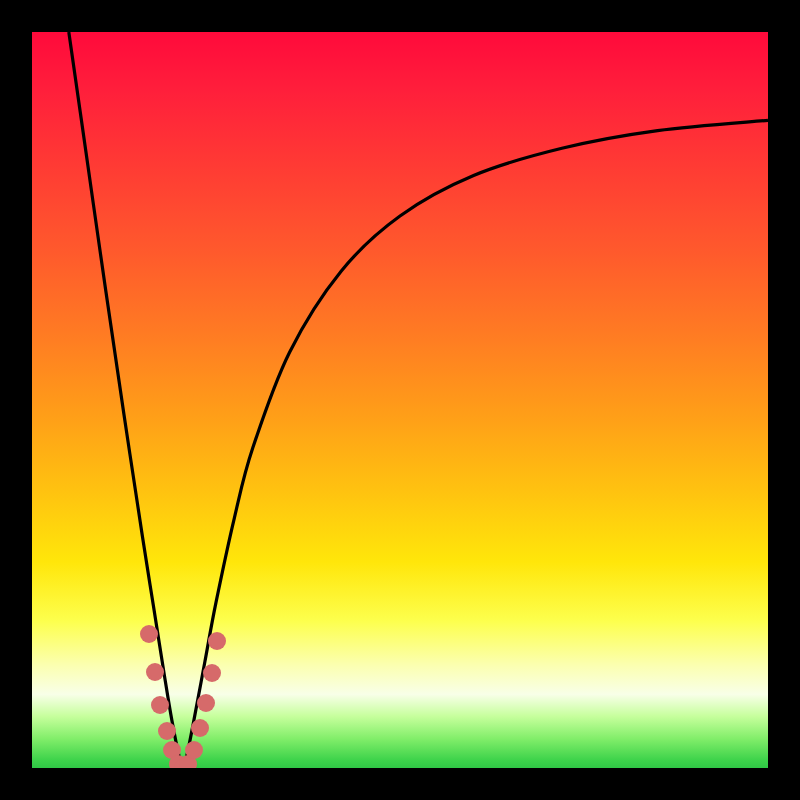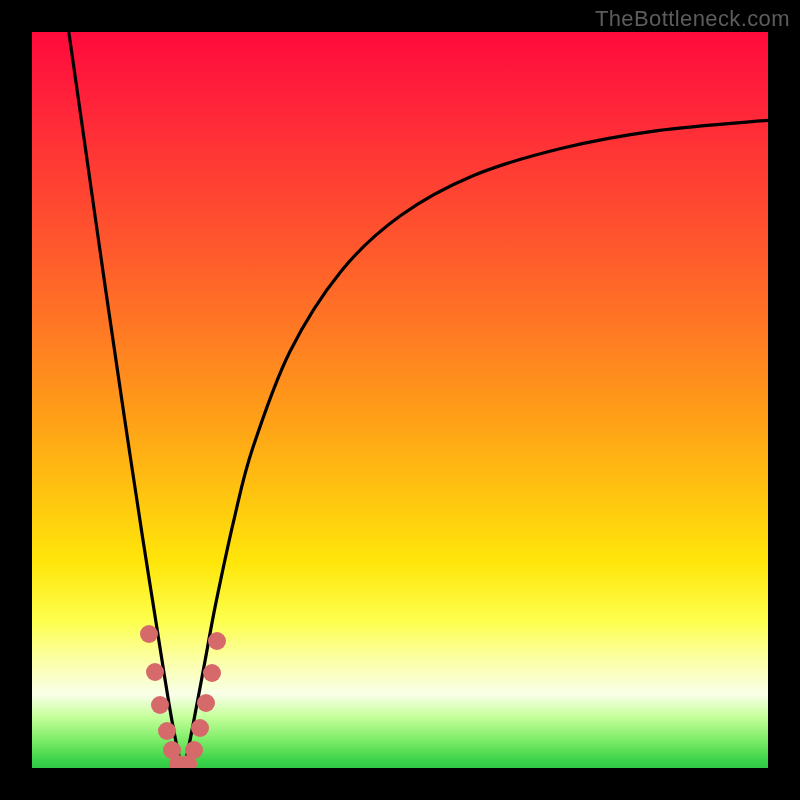--- a/index.html
+++ b/index.html
@@ -85,14 +85,13 @@
         <div class="dot" style="left: 145.728px; top: 732.32px; background: rgb(214, 106, 106);"></div>
         <div class="dot" style="left: 150.88px; top: 736px; background: rgb(214, 106, 106);"></div>
         <div class="dot" style="left: 156.032px; top: 732.32px; background: rgb(214, 106, 106);"></div>
         <div class="dot" style="left: 161.92px; top: 717.6px; background: rgb(214, 106, 106);"></div>
         <div class="dot" style="left: 167.808px; top: 696.256px; background: rgb(214, 106, 106);"></div>
         <div class="dot" style="left: 173.696px; top: 671.232px; background: rgb(214, 106, 106);"></div>
         <div class="dot" style="left: 179.584px; top: 641.056px; background: rgb(214, 106, 106);"></div>
         <div class="dot" style="left: 185.472px; top: 608.672px; background: rgb(214, 106, 106);"></div>
       </div>
   </div>
-  <div class="watermark">TheBottleneck.com</div>
 </div>
 
 </body></html>

